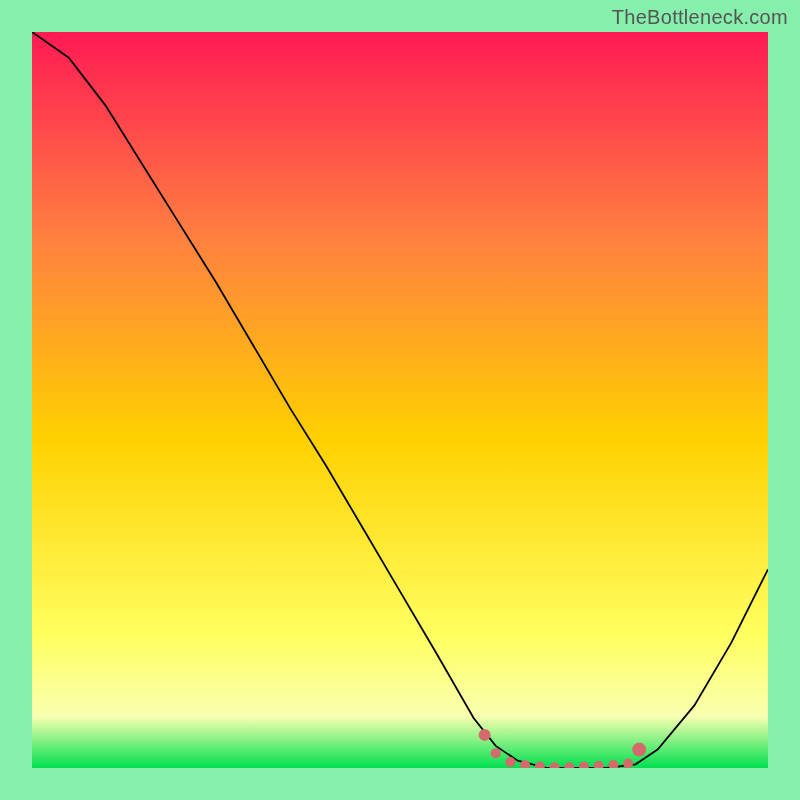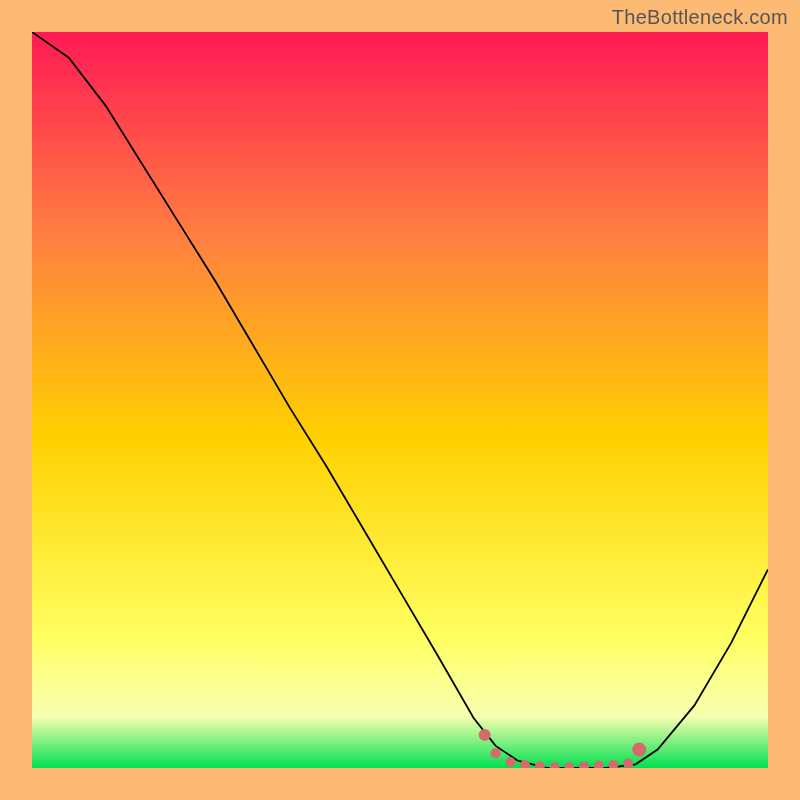--- a/index.html
+++ b/index.html
@@ -1,17 +1,17 @@
 <!DOCTYPE html>
 <html><head>
 <meta charset="utf-8">
 <style>
   * { margin: 0; padding: 0; box-sizing: border-box; }
   html, body { width: 800px; height: 800px; overflow: hidden; background: #000; }
-  #stage { position: relative; width: 800px; height: 800px; background: #fdba74; }
+  #stage { position: relative; width: 800px; height: 800px; background: #86efac; }
   #plot-area {
     position: absolute;
     left: 32px;
     top: 32px;
     width: 736px;
     height: 736px;
     overflow: hidden;
   }
   #plot-area svg { position: absolute; left: 0; top: 0; }
   #watermark {

